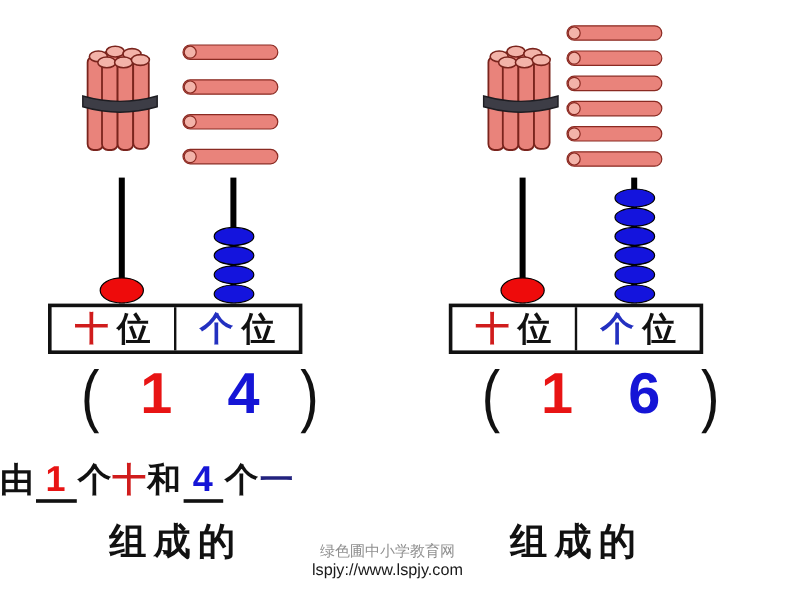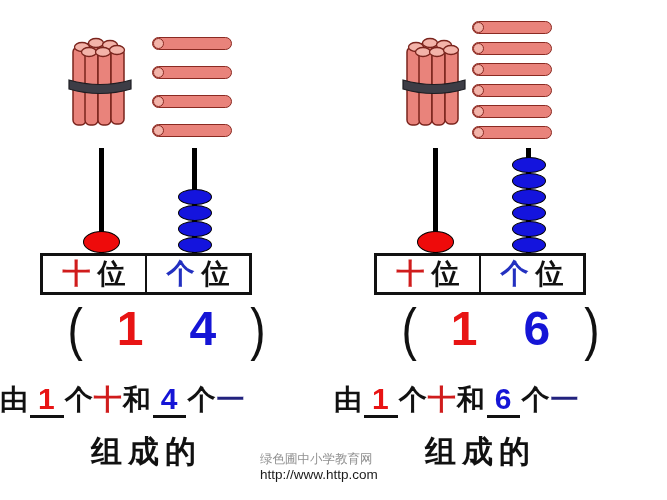--- a/index.html
+++ b/index.html
@@ -60,21 +60,21 @@
             font-size:28px;font-weight:600;letter-spacing:1px;white-space:nowrap;}
   .blank{display:inline-block;border-bottom:3px solid #111;padding:0 8px;margin:0 1px;
          font-size:30px;font-weight:800;line-height:1.05;}
   .blank.red{color:#e81414;}
   .blank.blue{color:#1515d6;}
 
   .composed{position:absolute;top:431px;left:0;width:100%;text-align:center;
             font-size:31px;font-weight:600;letter-spacing:6px;transform:translateX(-20px);}
 
   
-  .watermark{position:absolute;left:260px;top:452px;line-height:1.2;}
+  .watermark{position:absolute;left:260px;top:452px;line-height:1.2;text-align:center;}
   .wm1{font-size:12.5px;color:#909090;}
   .wm2{font-size:13.5px;color:#1a1a1a;}
 </style>
 </head>
 <body>
 
 <div class="stage">
 
   <section class="panel panel-left">
 
@@ -196,23 +196,22 @@
       </div>
     </div>
 
     <div class="number-row">
       <span class="paren">(</span>
       <span class="digit red">1</span>
       <span class="digit blue">6</span>
       <span class="paren">)</span>
     </div>
 
-    <div class="sentence"><span>由</span><span class="blank red">1</span><span>个</span><span class="ch-red">十</span><span>和</span><span class="blank blue">6</span><span>个</span><span class="ch-navy">一</span></div>
 
     <div class="composed">组成的</div>
   </section>
 
   <div class="watermark">
     <div class="wm1">绿色圃中小学教育网</div>
-    <div class="wm2">http://www.http.com</div>
+    <div class="wm2">lspjy://www.lspjy.com</div>
   </div>
 
 </div>
 
 </body></html>

